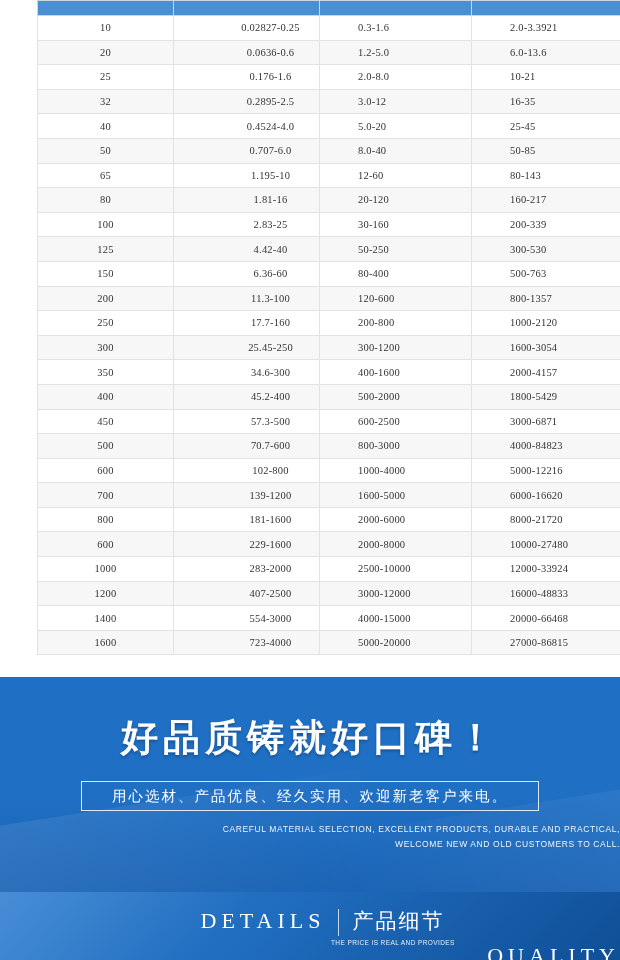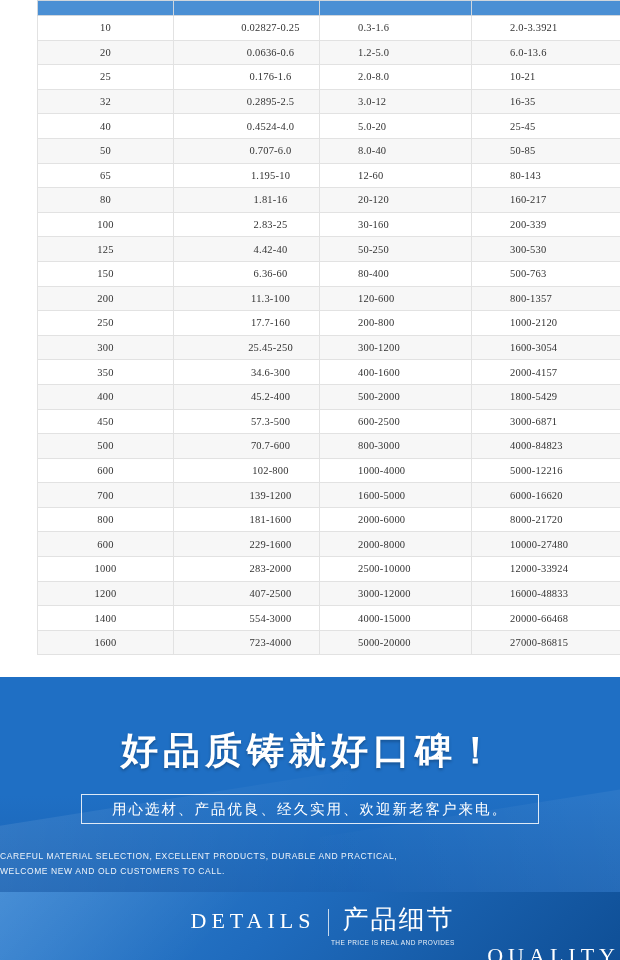--- a/index.html
+++ b/index.html
@@ -89,21 +89,21 @@
     position: absolute;
     right: -80px;
     top: 130px;
     width: 380px;
     height: 120px;
     background: linear-gradient(250deg, rgba(255,255,255,.07), rgba(255,255,255,0));
     transform: skewY(-9deg);
   }
   .banner-title {
     position: relative;
-    margin-top: 49px;
+    margin-top: 36px;
     text-align: center;
     color: #ffffff;
     font-family: "DejaVu Sans", sans-serif;
     font-weight: bold;
     font-size: 37px;
     letter-spacing: 5px;
     text-shadow: 0 2px 3px rgba(0,0,0,.25);
   }
   .banner-sub-box {
     position: relative;
@@ -116,22 +116,22 @@
     justify-content: center;
   }
   .banner-sub {
     color: #ffffff;
     font-family: "DejaVu Sans", sans-serif;
     font-size: 14.5px;
     letter-spacing: 2px;
   }
   .banner-en {
     position: relative;
-    margin-top: 25px;
-    text-align: left;
+    margin-top: 11px;
+    text-align: right;
     color: rgba(255,255,255,.92);
     font-family: "Liberation Sans", sans-serif;
     font-size: 8.5px;
     letter-spacing: .6px;
     line-height: 15px;
   }
 
   
   .details {
     position: absolute;
@@ -167,22 +167,22 @@
     line-height: 24px;
   }
   .details-divider {
     width: 1px;
     height: 27px;
     background: rgba(255,255,255,.75);
     margin: 0 13px;
   }
   .details-cn {
     color: #ffffff;
-    font-family: Liberation Mono, monospace;
-    font-size: 26px;
+    font-family: Liberation Serif, serif;
+    font-size: 21px;
     letter-spacing: 2px;
     line-height: 24px;
   }
   .details-en2 {
     position: absolute;
     left: 0;
     top: 51px;
     width: 620px;
     text-align: right;
     color: #ffffff;

